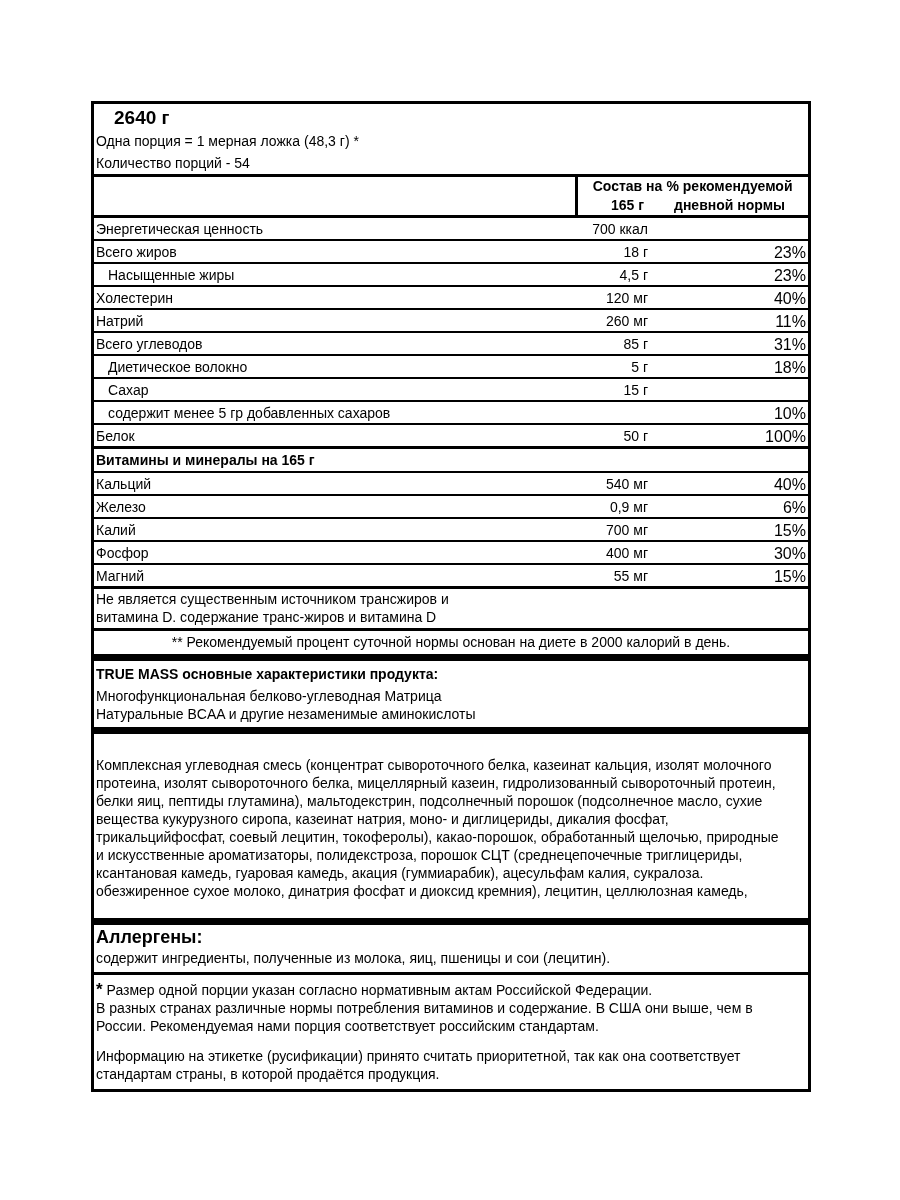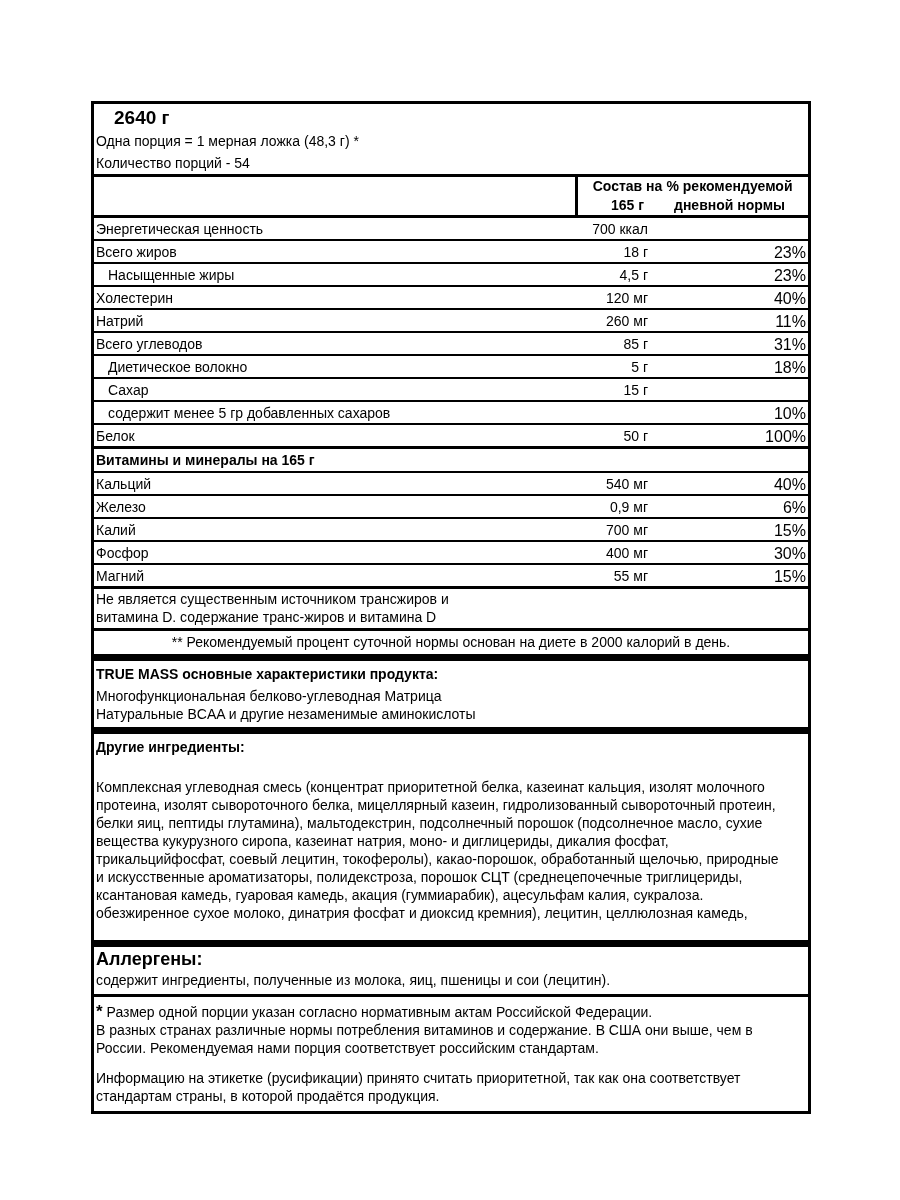--- a/index.html
+++ b/index.html
@@ -125,23 +125,22 @@
   </div>
   <div class="block thick" style="padding-top:2px; padding-bottom:3px;text-align:center;">** Рекомендуемый процент суточной нормы основан на диете в 2000 калорий в день.</div>
 
   <div class="thick" style="padding:2px 2px 4px 2px;">
     <div class="section-bold" style="font-size:14px; line-height:22px;">TRUE MASS основные характеристики продукта:</div>
     <div class="para" style="padding:0; margin-top:2px;">Многофункциональная белково-углеводная Матрица</div>
     <div class="para" style="padding:0;">Натуральные BCAA и другие незаменимые аминокислоты</div>
   </div>
 
   <div class="thick" style="padding:2px 2px 18px 2px;">
-    <div class="section-bold" style="font-size:14px; line-height:22px;">Другие ингредиенты:</div>
     <div style="height:20px;"></div>
-    <div class="para" style="padding:0;">Комплексная углеводная смесь (концентрат приоритетной белка, казеинат кальция, изолят молочного</div>
+    <div class="para" style="padding:0;">Комплексная углеводная смесь (концентрат сывороточного белка, казеинат кальция, изолят молочного</div>
     <div class="para" style="padding:0;">протеина, изолят сывороточного белка, мицеллярный казеин, гидролизованный сывороточный протеин,</div>
     <div class="para" style="padding:0;">белки яиц, пептиды глутамина), мальтодекстрин, подсолнечный порошок (подсолнечное масло, сухие</div>
     <div class="para" style="padding:0;">вещества кукурузного сиропа, казеинат натрия, моно- и диглицериды, дикалия фосфат,</div>
     <div class="para" style="padding:0;">трикальцийфосфат, соевый лецитин, токоферолы), какао-порошок, обработанный щелочью, природные</div>
     <div class="para" style="padding:0;">и искусственные ароматизаторы, полидекстроза, порошок СЦТ (среднецепочечные триглицериды,</div>
     <div class="para" style="padding:0;">ксантановая камедь, гуаровая камедь, акация (гуммиарабик), ацесульфам калия, сукралоза.</div>
     <div class="para" style="padding:0;">обезжиренное сухое молоко, динатрия фосфат и диоксид кремния), лецитин, целлюлозная камедь,</div>
   </div>
 
   <div style="border-bottom:3px solid #000; padding:2px 2px 3px 2px;">

